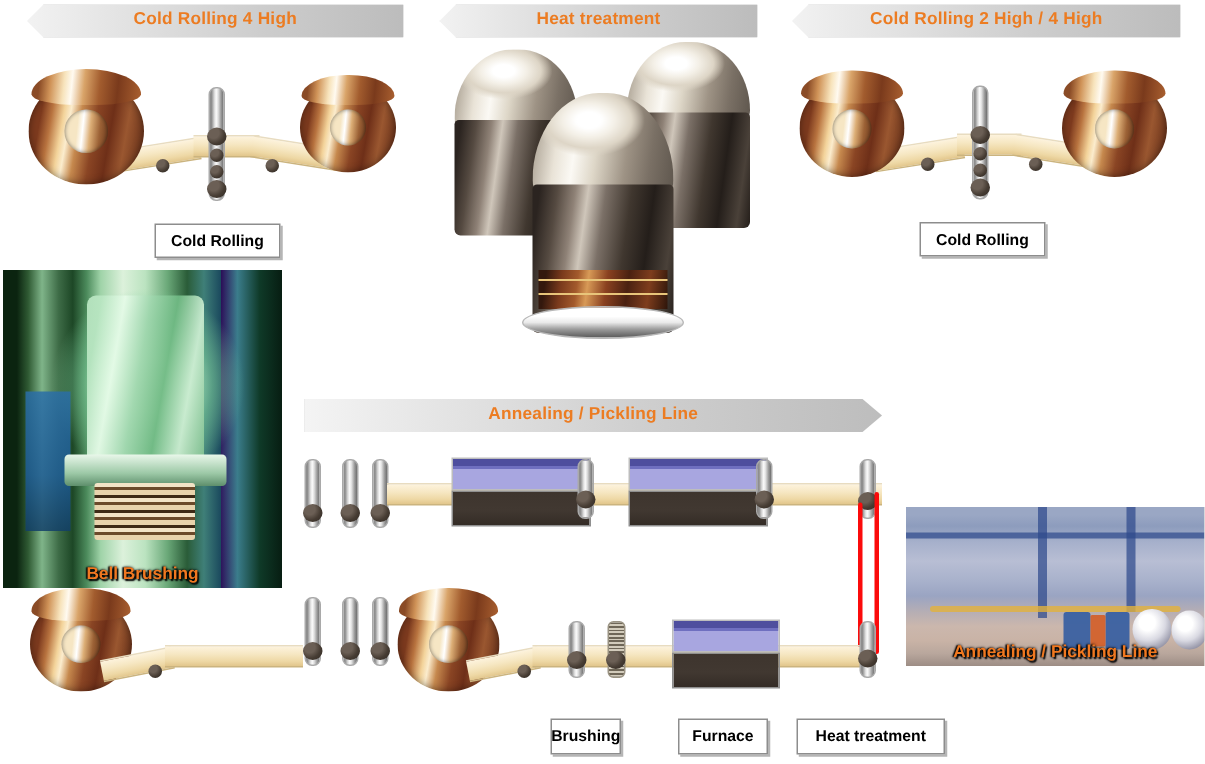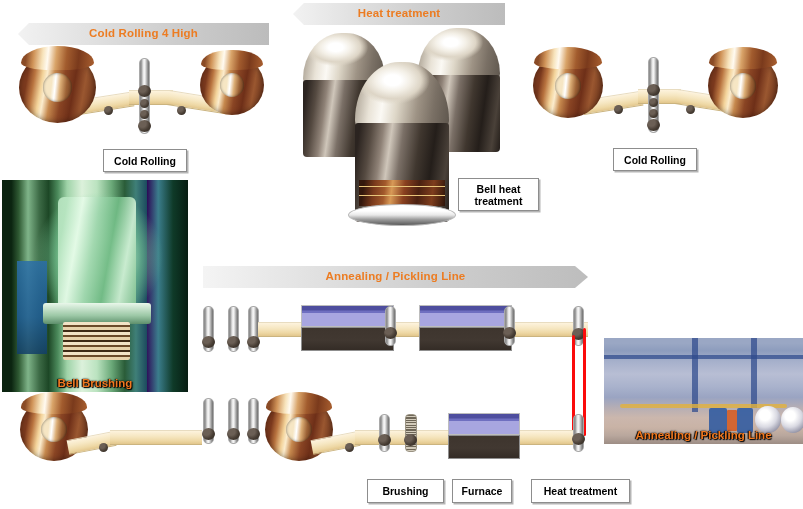--- a/index.html
+++ b/index.html
@@ -218,28 +218,31 @@
     position:absolute;background:#d4581f;border-radius:1px;opacity:.85;
   }
 
   .redline{position:absolute;width:3px;background:#fb0b0b;border-radius:2px;}
 </style>
 </head>
 <body>
 
 <div class="stage">
 
-  <div class="banner left-notch" style="left:18px;top:3px;width:251px;margin-top:20px;">
+  <div class="banner left-notch" style="left:18px;top:3px;width:251px;">
     <span>Cold Rolling 4 High</span>
   </div>
 
   <div class="banner left-notch" style="left:293px;top:3px;width:212px;">
     <span>Heat treatment</span>
   </div>
 
+  <div class="banner left-notch" style="left:528px;top:3px;width:259px;">
+    <span>Cold Rolling 2 High / 4 High</span>
+  </div>
 
   <div>
 
     <div class="strip slant" style="left:72px;top:101px;width:62px;height:13px;
          transform:rotate(-9deg);"></div>
     <div class="strip" style="left:129px;top:90px;width:44px;height:13px;"></div>
     <div class="strip slant" style="left:168px;top:90px;width:58px;height:13px;
          transform:rotate(9deg);"></div>
 
     <div class="coil" style="left:19px;top:52px;width:77px;height:71px;">
@@ -276,24 +279,20 @@
         <div class="barrel"></div>
     </div>
     <div class="bell" style="left:355px;top:62px;width:94px;height:160px;">
       <div class="dome"></div>
         <div class="barrel"></div>
       <div class="coilband"></div>
         <div class="base"></div>
     </div>
   </div>
 
-  <div class="lbl" style="left:458px;top:178px;width:81px;height:33px;flex-direction:column;">
-    <span>Bell heat</span>
-    <span>treatment</span>
-  </div>
 
   <div>
     <div class="strip slant" style="left:583px;top:100px;width:60px;height:13px;
          transform:rotate(-9deg);"></div>
     <div class="strip" style="left:638px;top:89px;width:43px;height:13px;"></div>
     <div class="strip slant" style="left:676px;top:89px;width:56px;height:13px;
          transform:rotate(9deg);"></div>
 
     <div class="coil" style="left:533px;top:53px;width:70px;height:65px;">
       <div class="body"></div>
@@ -412,21 +411,21 @@
     <div class="beam" style="left:74%;top:0;width:3%;height:66%;"></div>
     <div class="pipe" style="left:8%;top:62%;width:84%;height:4%;"></div>
     <div class="drum" style="left:53%;top:66%;width:9%;height:24%;"></div>
     <div class="drum" style="left:67%;top:66%;width:8%;height:24%;"></div>
     <div class="orange" style="left:62%;top:68%;width:5%;height:20%;"></div>
     <div class="roll" style="left:76%;top:64%;width:13%;height:26%;"></div>
     <div class="roll" style="left:89%;top:65%;width:12%;height:25%;"></div>
     <div class="cap">Annealing / Pickling Line</div>
   </div>
 
-  <div class="lbl" style="left:367px;top:479px;width:77px;height:24px;">
+  <div class="lbl" style="left:367px;top:479px;width:47px;height:24px;">
     <span>Brushing</span>
   </div>
   <div class="lbl" style="left:452px;top:479px;width:60px;height:24px;">
     <span>Furnace</span>
   </div>
   <div class="lbl" style="left:531px;top:479px;width:99px;height:24px;">
     <span>Heat treatment</span>
   </div>
 
 </div>

